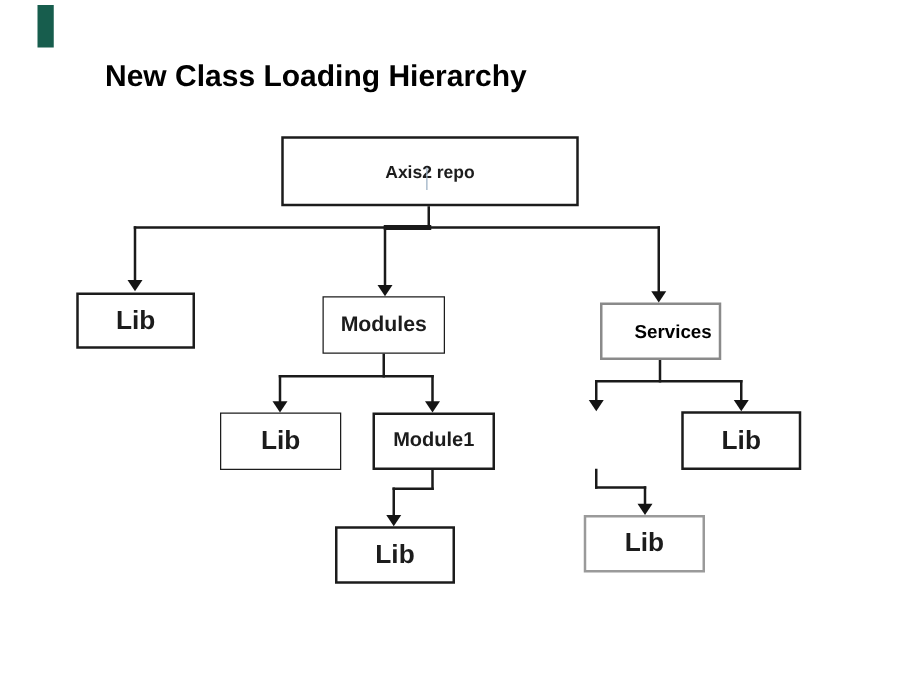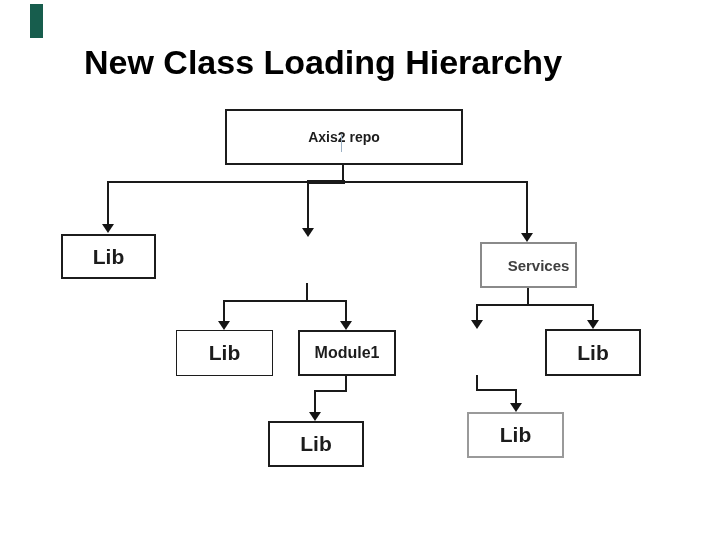--- a/index.html
+++ b/index.html
@@ -5,41 +5,41 @@
   html,body{margin:0;padding:0;}
   body{
     width:720px;height:540px;background:#ffffff;overflow:hidden;
     font-family:"Liberation Sans","DejaVu Sans",sans-serif;
     position:relative;
   }
   .slide{position:absolute;left:0;top:0;width:720px;height:540px;background:#ffffff;}
   .bookmark{position:absolute;left:30px;top:4px;width:13px;height:34px;background:#175d4d;}
   .title{
     position:absolute;left:84px;top:40px;width:552px;
-    font-size:34px;font-weight:bold;color:#000000;line-height:44px;
+    font-size:24px;font-weight:bold;color:#000000;line-height:44px;
     letter-spacing:0px;white-space:nowrap;
   }
   .node{
     position:absolute;background:#ffffff;border:2px solid #1c1c1c;
     display:flex;align-items:center;justify-content:center;
     box-sizing:border-box;color:#1c1c1c;font-weight:bold;text-align:center;
   }
   .node.gray{border-color:#8a8a8a;}
   .node.lightgray{border-color:#9a9a9a;}
   .vl{position:absolute;width:2px;background:#1a1a1a;}
   .hl{position:absolute;height:2px;background:#1a1a1a;}
   .hl.thick{height:4px;}
   .ah{
     position:absolute;width:0;height:0;
     border-left:6px solid transparent;border-right:6px solid transparent;
     border-top:9px solid #141414;
   }
   .cursor-mark{position:absolute;left:341px;top:134px;width:1px;height:18px;background:#9bb0c4;}
   .fs14{font-size:14px;}
-  .fs15{font-size:15px;color:#404040;padding-left:20px;}
+  .fs15{font-size:15px;color:#000000;padding-left:20px;}
   .fs16{font-size:16px;}
   .fs17{font-size:17px;}
   .fs18{font-size:18px;}
   .fs21{font-size:21px;}
 </style>
 </head>
 <body>
 
 <div class="slide">
 
@@ -49,20 +49,23 @@
 
   <div class="node fs14" style="left:225px;top:109px;width:238px;height:56px;">
     <span>Axis2 repo</span>
   </div>
   <div class="cursor-mark"></div>
 
   <div class="node fs21" style="left:61px;top:234px;width:95px;height:45px;">
     <span>Lib</span>
   </div>
 
+  <div class="node fs17" style="left:258px;top:237px;width:98px;height:46px;border-width:1px;">
+    <span>Modules</span>
+  </div>
 
   <div class="node gray fs15" style="left:480px;top:242px;width:97px;height:46px;">
     <span>Services</span>
   </div>
 
   <div class="node fs21" style="left:176px;top:330px;width:97px;height:46px;border-width:1px;">
     <span>Lib</span>
   </div>
 
   <div class="node fs16" style="left:298px;top:330px;width:98px;height:46px;">

